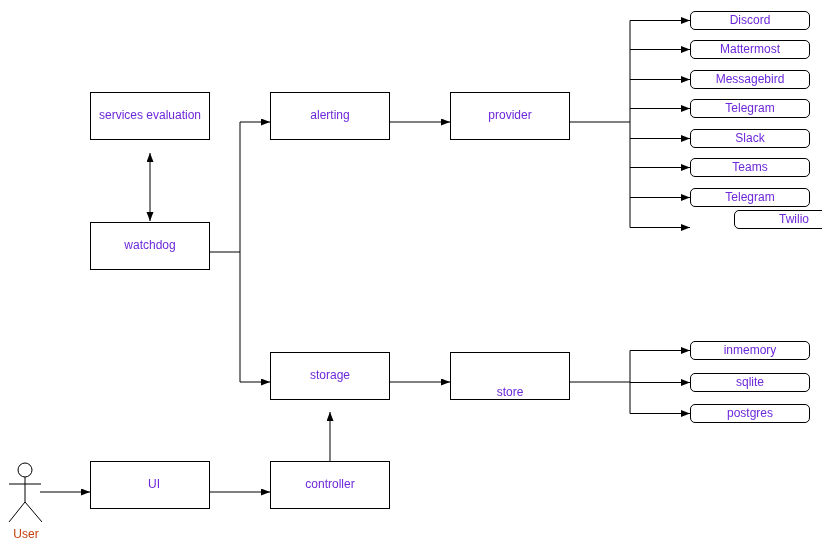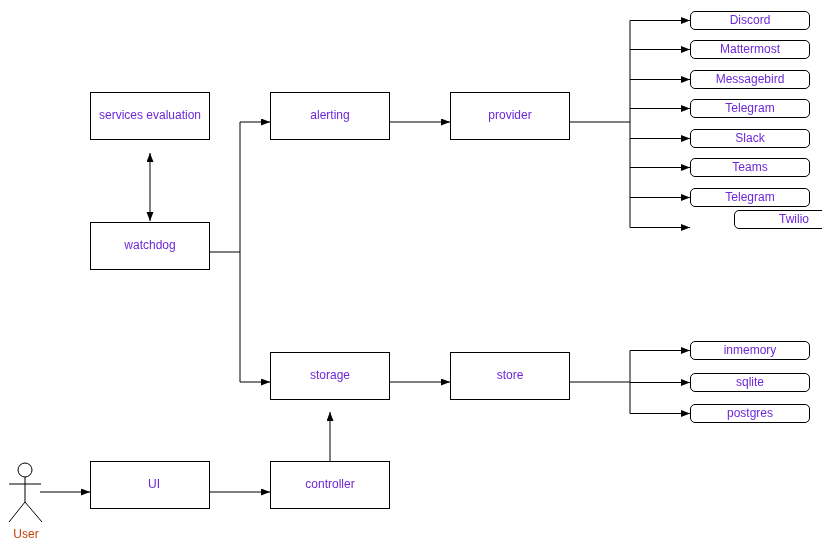--- a/index.html
+++ b/index.html
@@ -102,21 +102,21 @@
   </div>
   <div class="node big" style="left:270px; top:92px;">
     <span>alerting</span>
   </div>
   <div class="node big" style="left:450px; top:92px;">
     <span>provider</span>
   </div>
   <div class="node big" style="left:270px; top:352px;">
     <span>storage</span>
   </div>
-  <div class="node big" style="left:450px; top:352px;">
+  <div class="node big" style="left:450px; top:352px;align-items:flex-end;">
     <span>store</span>
   </div>
   <div class="node big" style="left:90px;  top:461px;padding-left:8px;">
     <span>UI</span>
   </div>
   <div class="node big" style="left:270px; top:461px;">
     <span>controller</span>
   </div>
 
   <div class="node small" style="left:690px; top:11px;">

